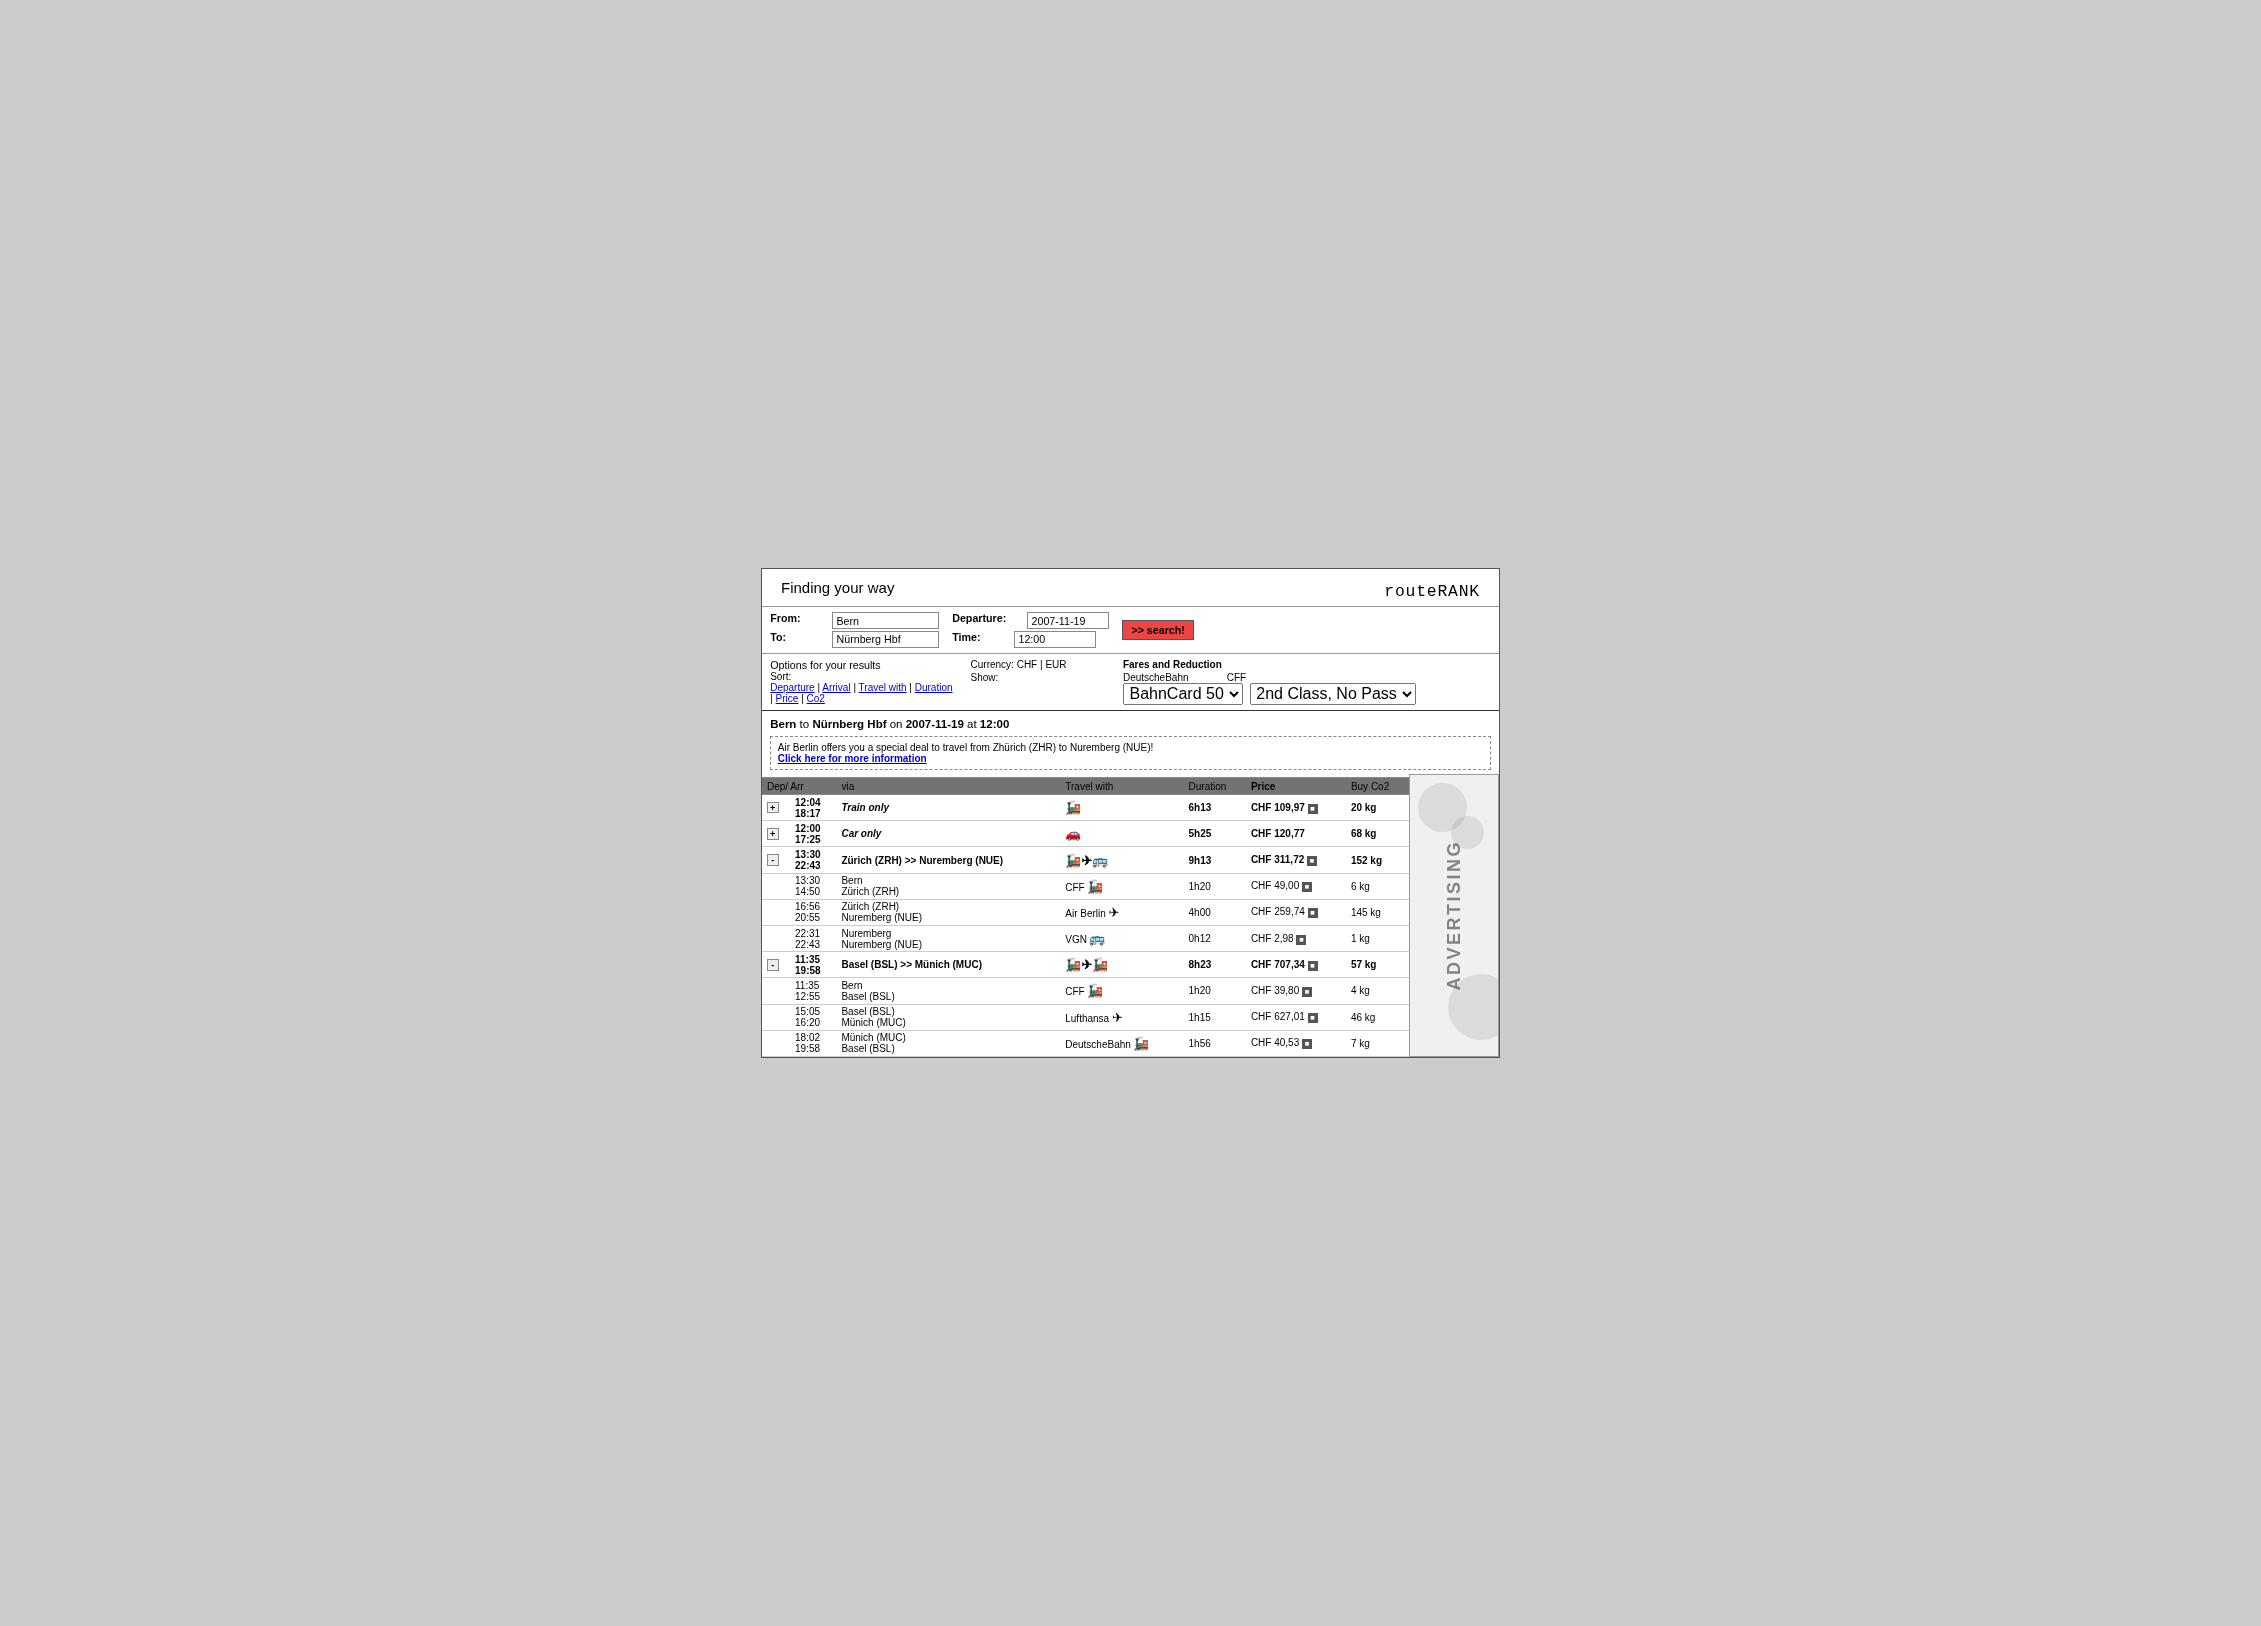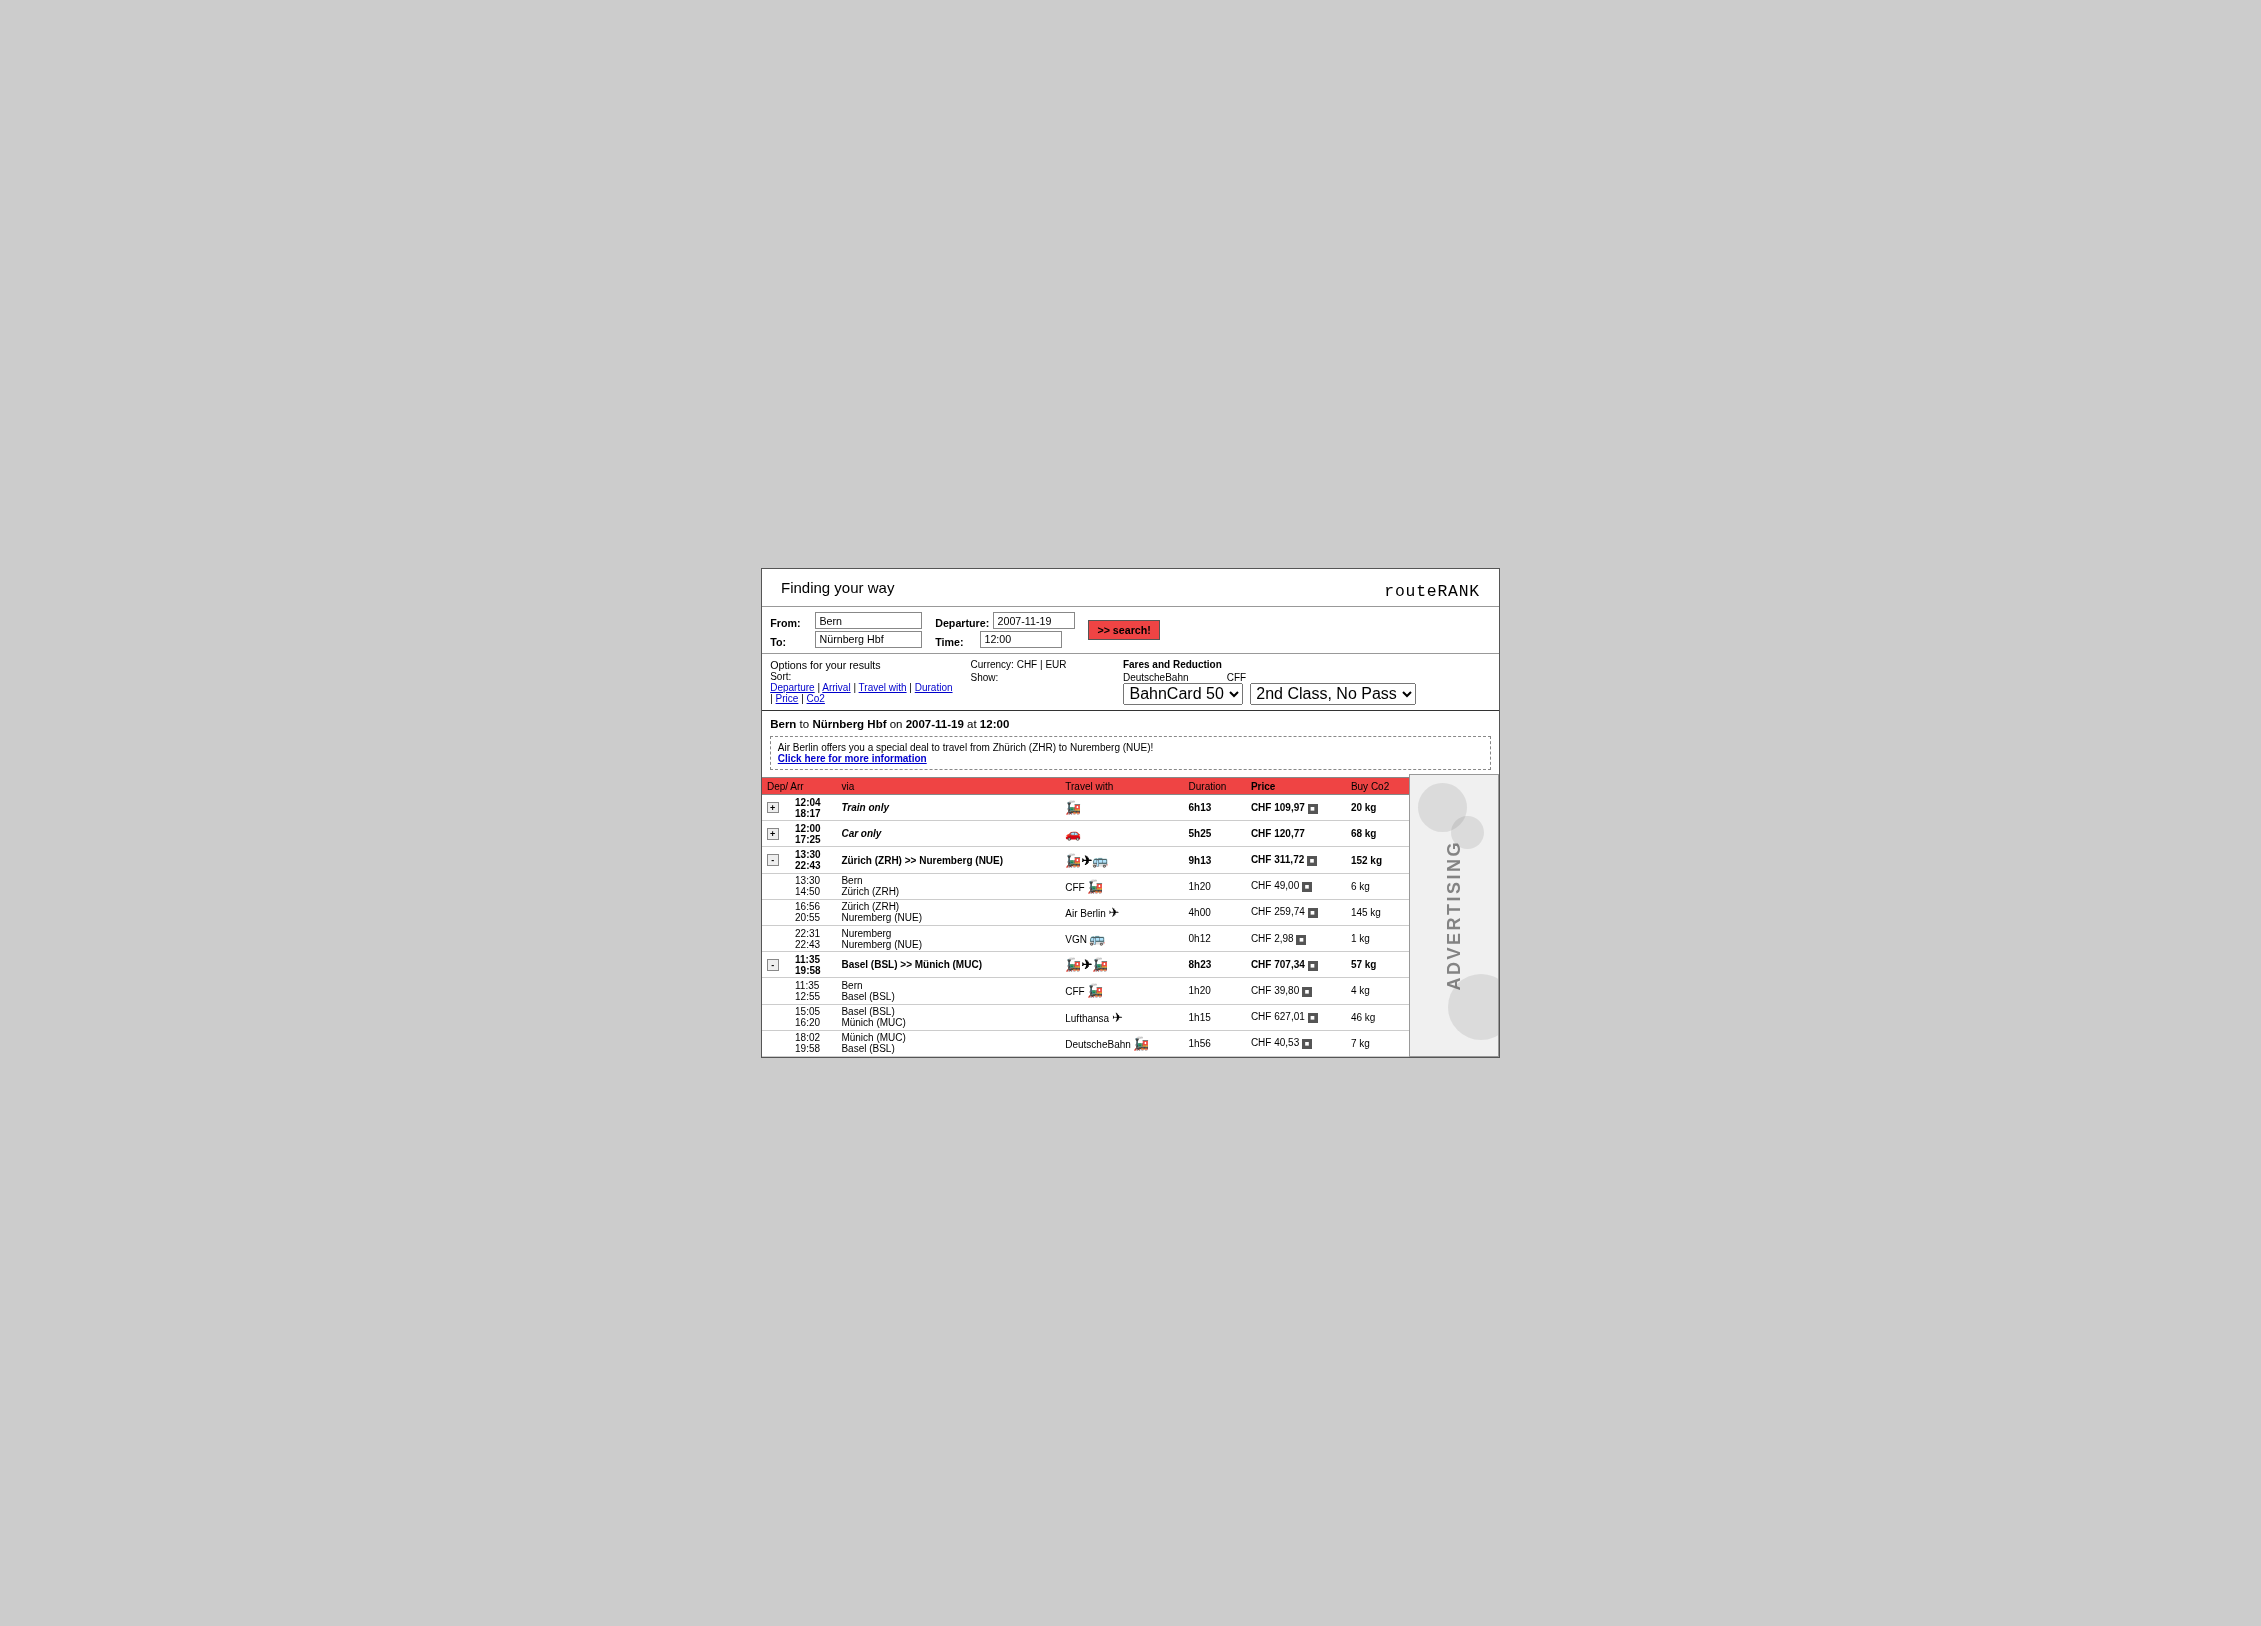--- a/index.html
+++ b/index.html
@@ -45,22 +45,22 @@
       border-bottom: 0.8px solid #999;
       gap: 13px;
     }
     .form-group {
       display: flex;
       flex-direction: column;
       gap: 1.6px;
     }
     .form-row {
       display: flex;
-      align-items: flex-end;
-      gap: 4px;
+      align-items: flex-start;
+      gap: 21px;
     }
     .form-label {
       font-weight: bold;
       min-width: 41px;
     }
     .form-input {
       border: 0.8px solid #888;
       padding: 1.6px 3.3px;
       font-size: 10.7px;
       width: 107px;
@@ -142,21 +142,21 @@
       cursor: pointer;
     }
     .results-table {
       width: 100%;
       border-collapse: collapse;
       margin-top: 3.3px;
     }
     .results-table thead tr {
       border-top: 0.8px solid #888;
       border-bottom: 0.8px solid #888;
-      background: #ef4444;
+      background: #737373;
     }
     .results-table thead th {
       padding: 2.5px 5px;
       text-align: left;
       font-size: 10px;
       font-weight: normal;
     }
     .results-table thead th.price-col {
       font-weight: bold;
     }

